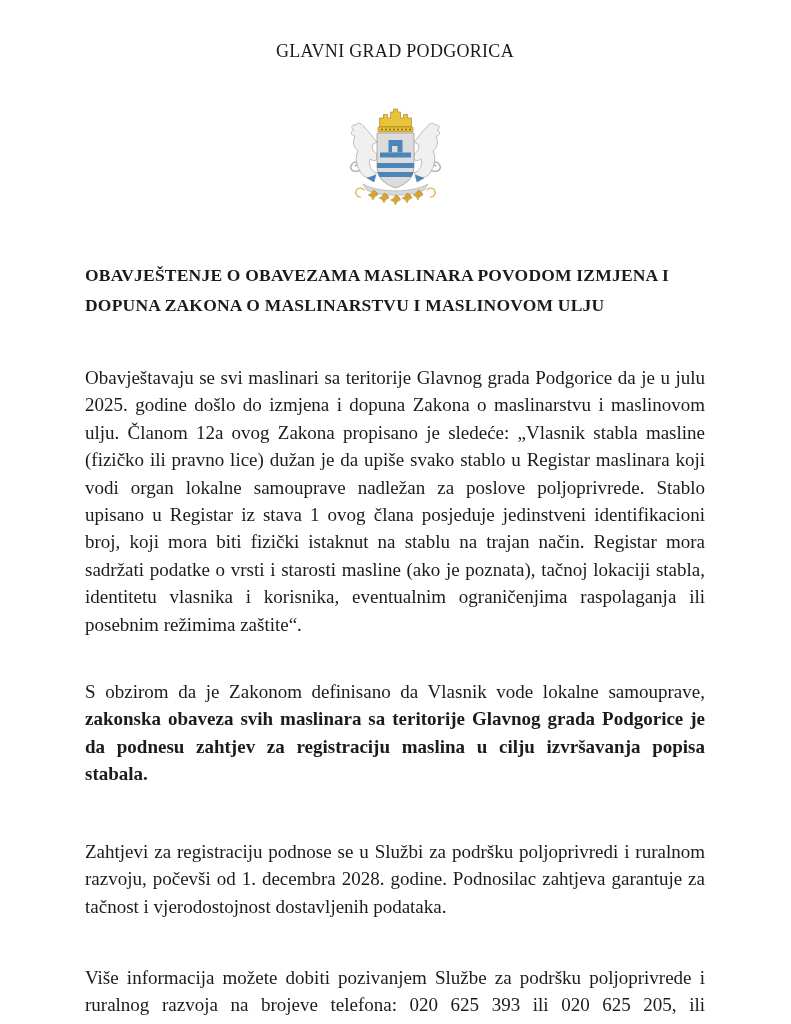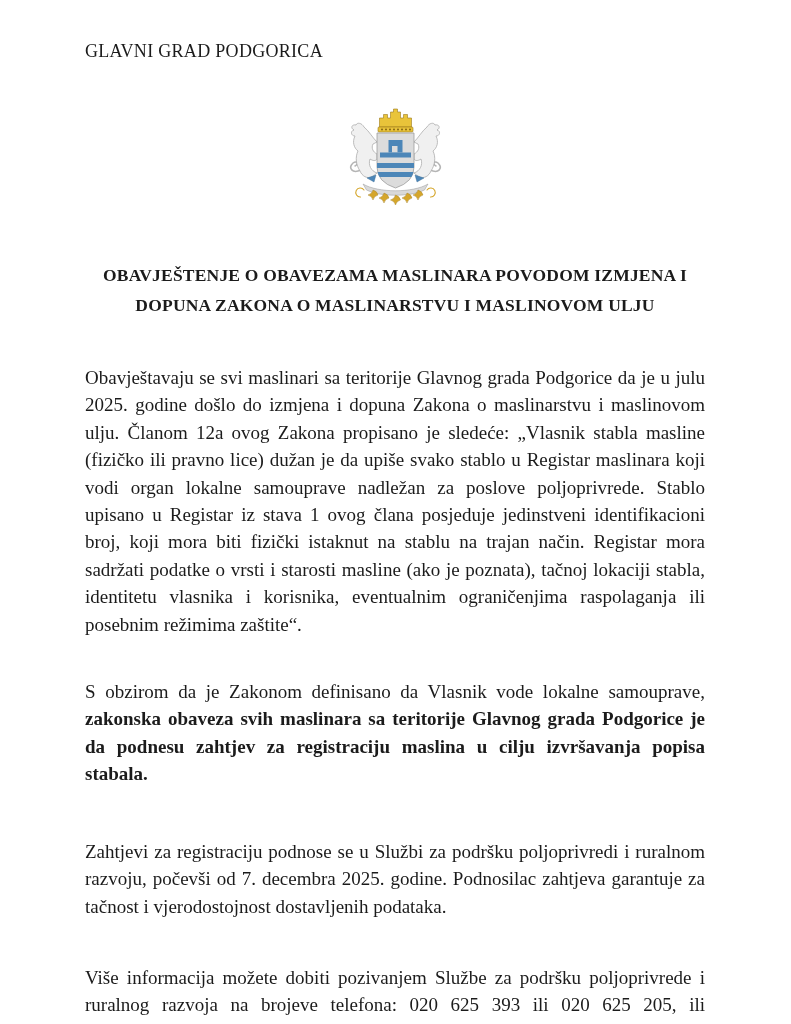--- a/index.html
+++ b/index.html
@@ -6,23 +6,23 @@
   html,body { background:#ffffff; }
   .page {
     width:791px; height:1024px;
     margin:0 auto;
     background:#ffffff;
     font-family:"Liberation Serif", serif;
     color:#1b1b1b;
     padding:36px 86px 0 85px;
     overflow:hidden;
   }
-  .doc-header { text-align:left; font-size:18px; line-height:30px; font-weight:normal; letter-spacing:0.3px; }
+  .doc-header { text-align:center; font-size:18px; line-height:30px; font-weight:normal; letter-spacing:0.3px; }
   .emblem-wrap { margin-top:32px; text-align:center; height:130px; }
-  .doc-title { margin-top:32px; text-align:center; font-weight:bold; font-size:17.5px; line-height:30px; letter-spacing:0.2px; }
+  .doc-title { margin-top:32px; text-align:left; font-weight:bold; font-size:17.5px; line-height:30px; letter-spacing:0.2px; }
   .para { margin-top:44px; font-size:19px; line-height:27.4px; text-align:justify; }
   .para.p2 { margin-top:40px; }
   .para.p3 { margin-top:50px; }
   .para.p4 { margin-top:44px; }
   .b { font-weight:bold; }
   .email-link { color:#0f172a; text-decoration:underline; cursor:pointer; }
 </style>
 </head>
 <body>
 
@@ -84,17 +84,17 @@
 
   <div class="doc-title">
     <div>OBAVJEŠTENJE O OBAVEZAMA MASLINARA POVODOM IZMJENA I</div>
     <div>DOPUNA ZAKONA O MASLINARSTVU I MASLINOVOM ULJU</div>
   </div>
 
   <p class="para p1">Obavještavaju se svi maslinari sa teritorije Glavnog grada Podgorice da je u julu 2025. godine došlo do izmjena i dopuna Zakona o maslinarstvu i maslinovom ulju. Članom 12a ovog Zakona propisano je sledeće: „Vlasnik stabla masline (fizičko ili pravno lice) dužan je da upiše svako stablo u Registar maslinara koji vodi organ lokalne samouprave nadležan za poslove poljoprivrede. Stablo upisano u Registar iz stava 1 ovog člana posjeduje jedinstveni identifikacioni broj, koji mora biti fizički istaknut na stablu na trajan način. Registar mora sadržati podatke o vrsti i starosti masline (ako je poznata), tačnoj lokaciji stabla, identitetu vlasnika i korisnika, eventualnim ograničenjima raspolaganja ili posebnim režimima zaštite“.</p>
 
   <p class="para p2"><span>S obzirom da je Zakonom definisano da Vlasnik vode lokalne samouprave, </span><span class="b">zakonska obaveza svih maslinara sa teritorije Glavnog grada Podgorice je da podnesu zahtjev za registraciju maslina u cilju izvršavanja popisa stabala.</span></p>
 
-  <p class="para p3">Zahtjevi za registraciju podnose se u Službi za podršku poljoprivredi i ruralnom razvoju, počevši od 7. decembra 2025. godine. Podnosilac zahtjeva garantuje za tačnost i vjerodostojnost dostavljenih podataka.</p>
+  <p class="para p3">Zahtjevi za registraciju podnose se u Službi za podršku poljoprivredi i ruralnom razvoju, počevši od 1. decembra 2028. godine. Podnosilac zahtjeva garantuje za tačnost i vjerodostojnost dostavljenih podataka.</p>
 
   <p class="para p4"><span>Više informacija možete dobiti pozivanjem Službe za podršku poljoprivrede i ruralnog razvoja na brojeve telefona: 020 625 393 ili 020 625 205, ili kontaktiranjem preko e-mail adrese: </span><a class="email-link">mjerepodrskepoljoprivredi@podgorica.me</a><span>.</span></p>
 
 </div>
 
 </body></html>

